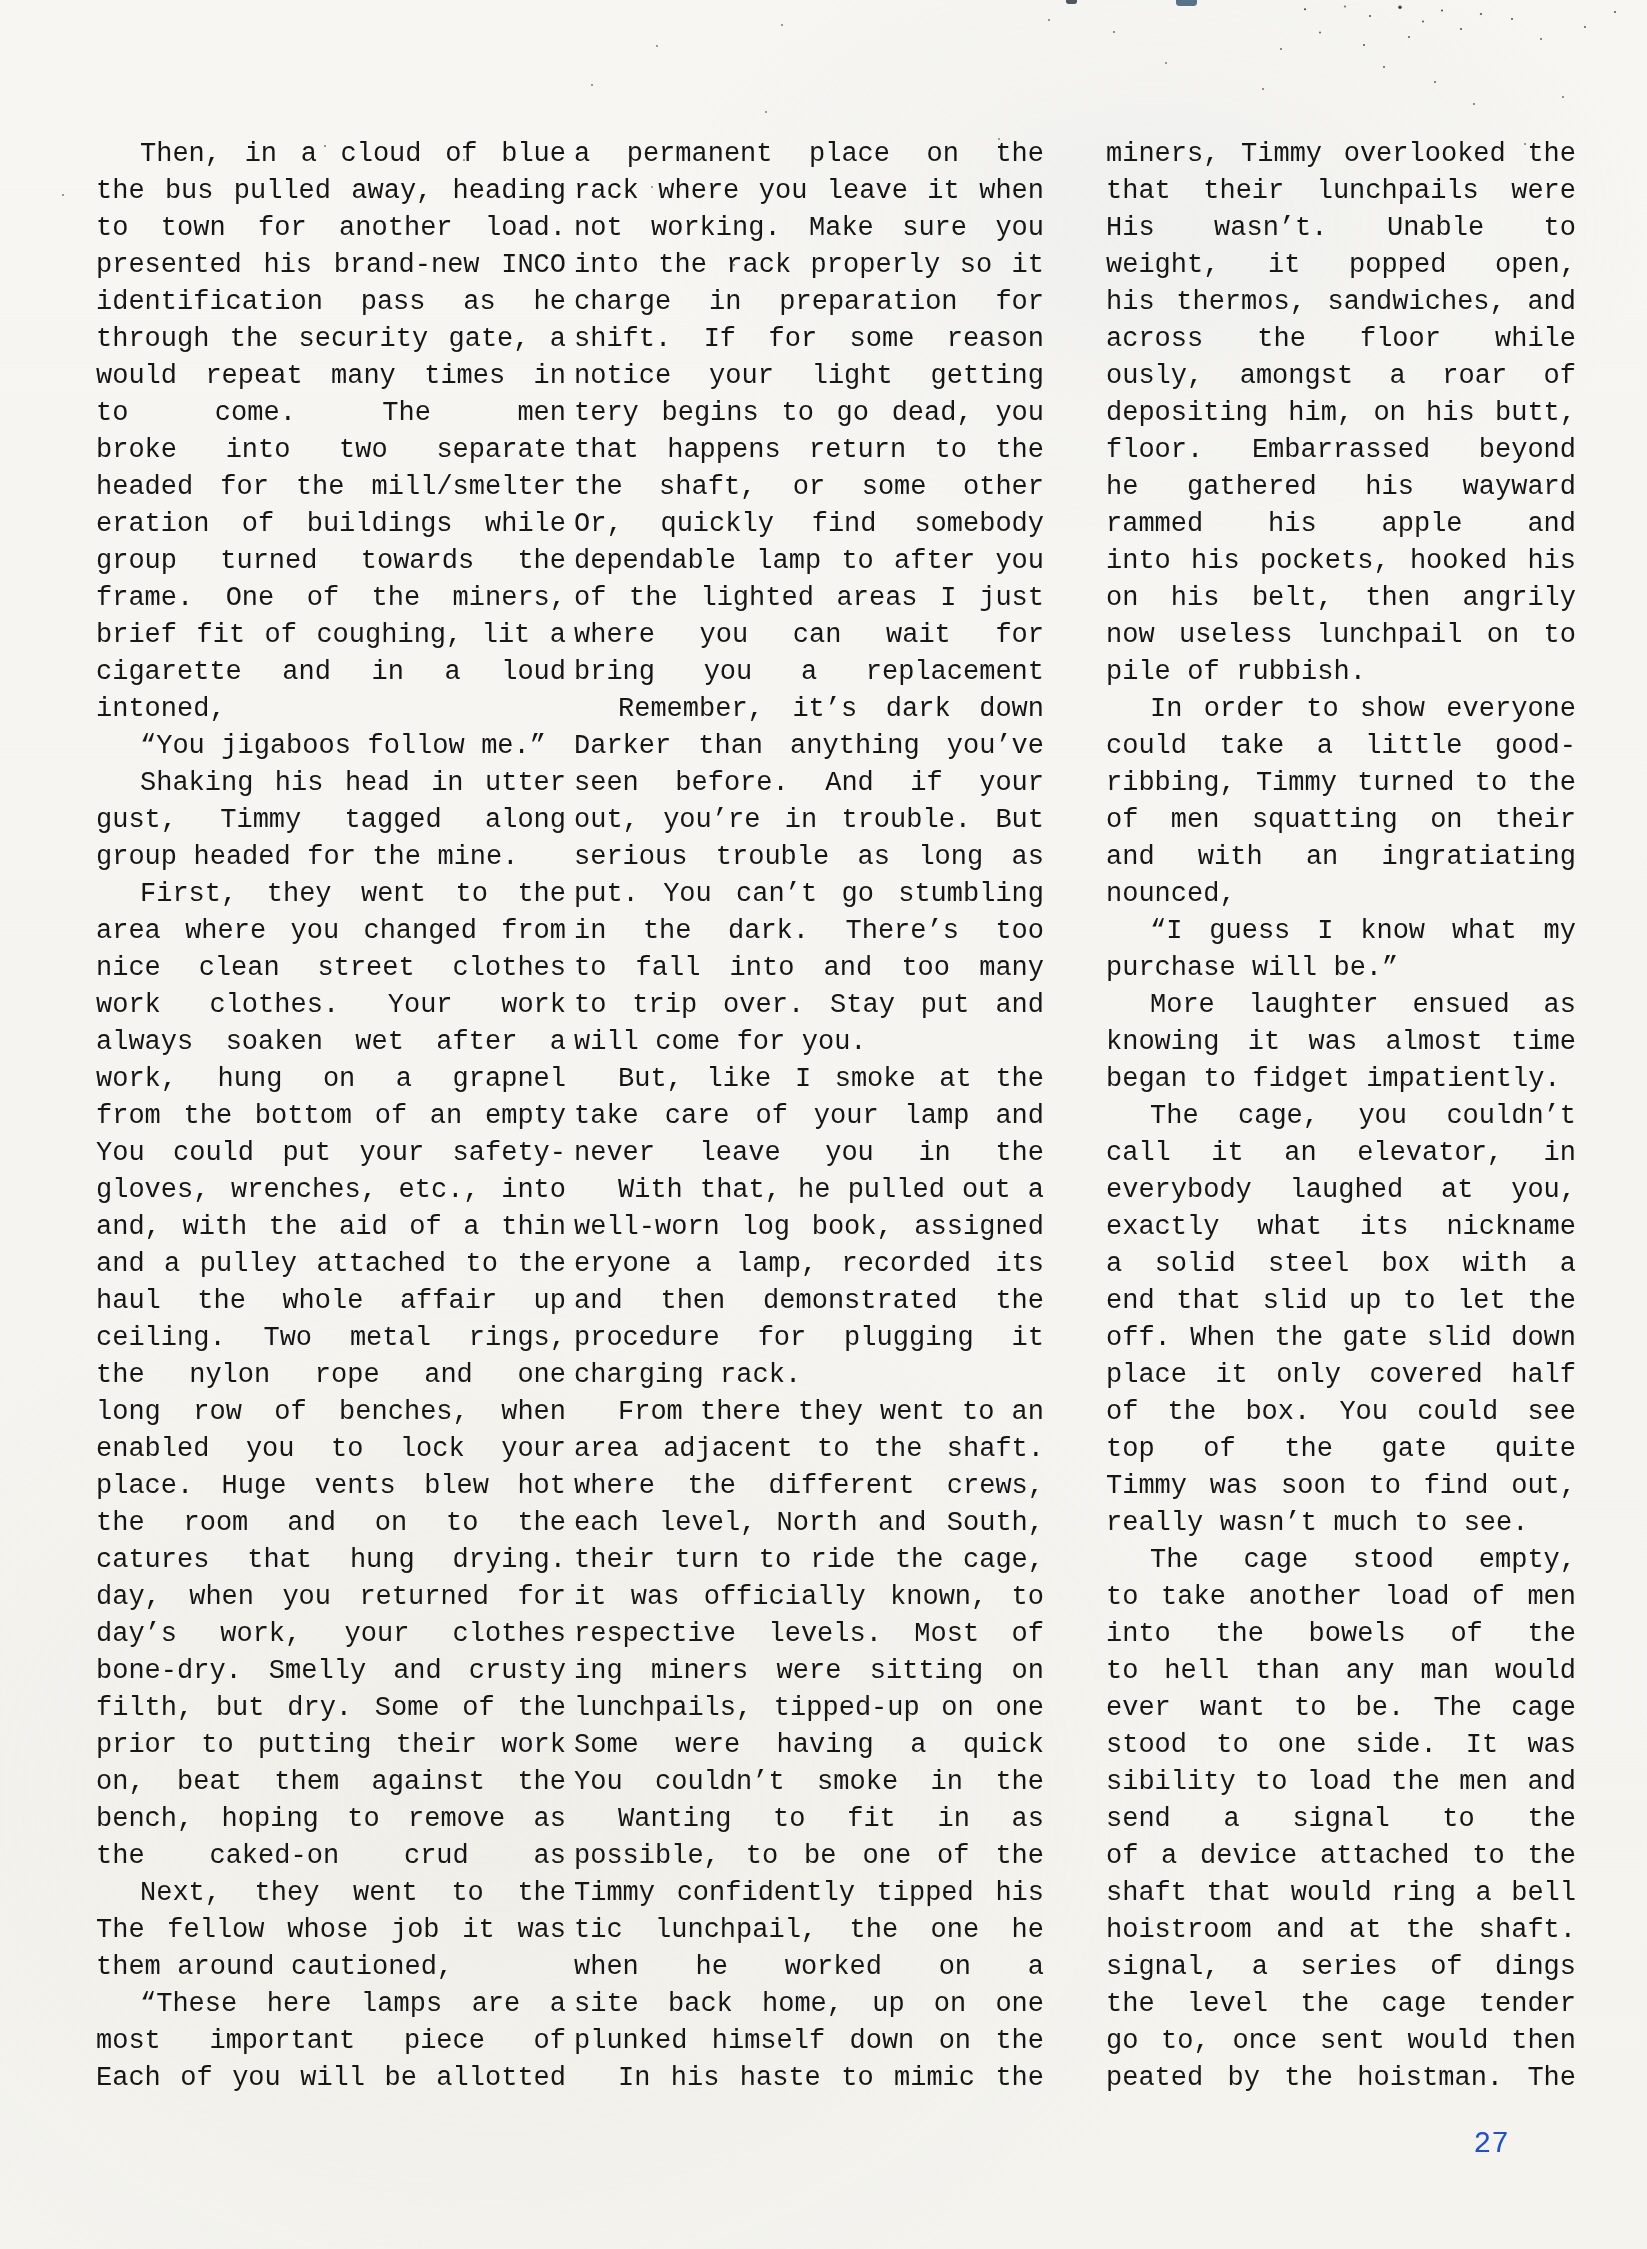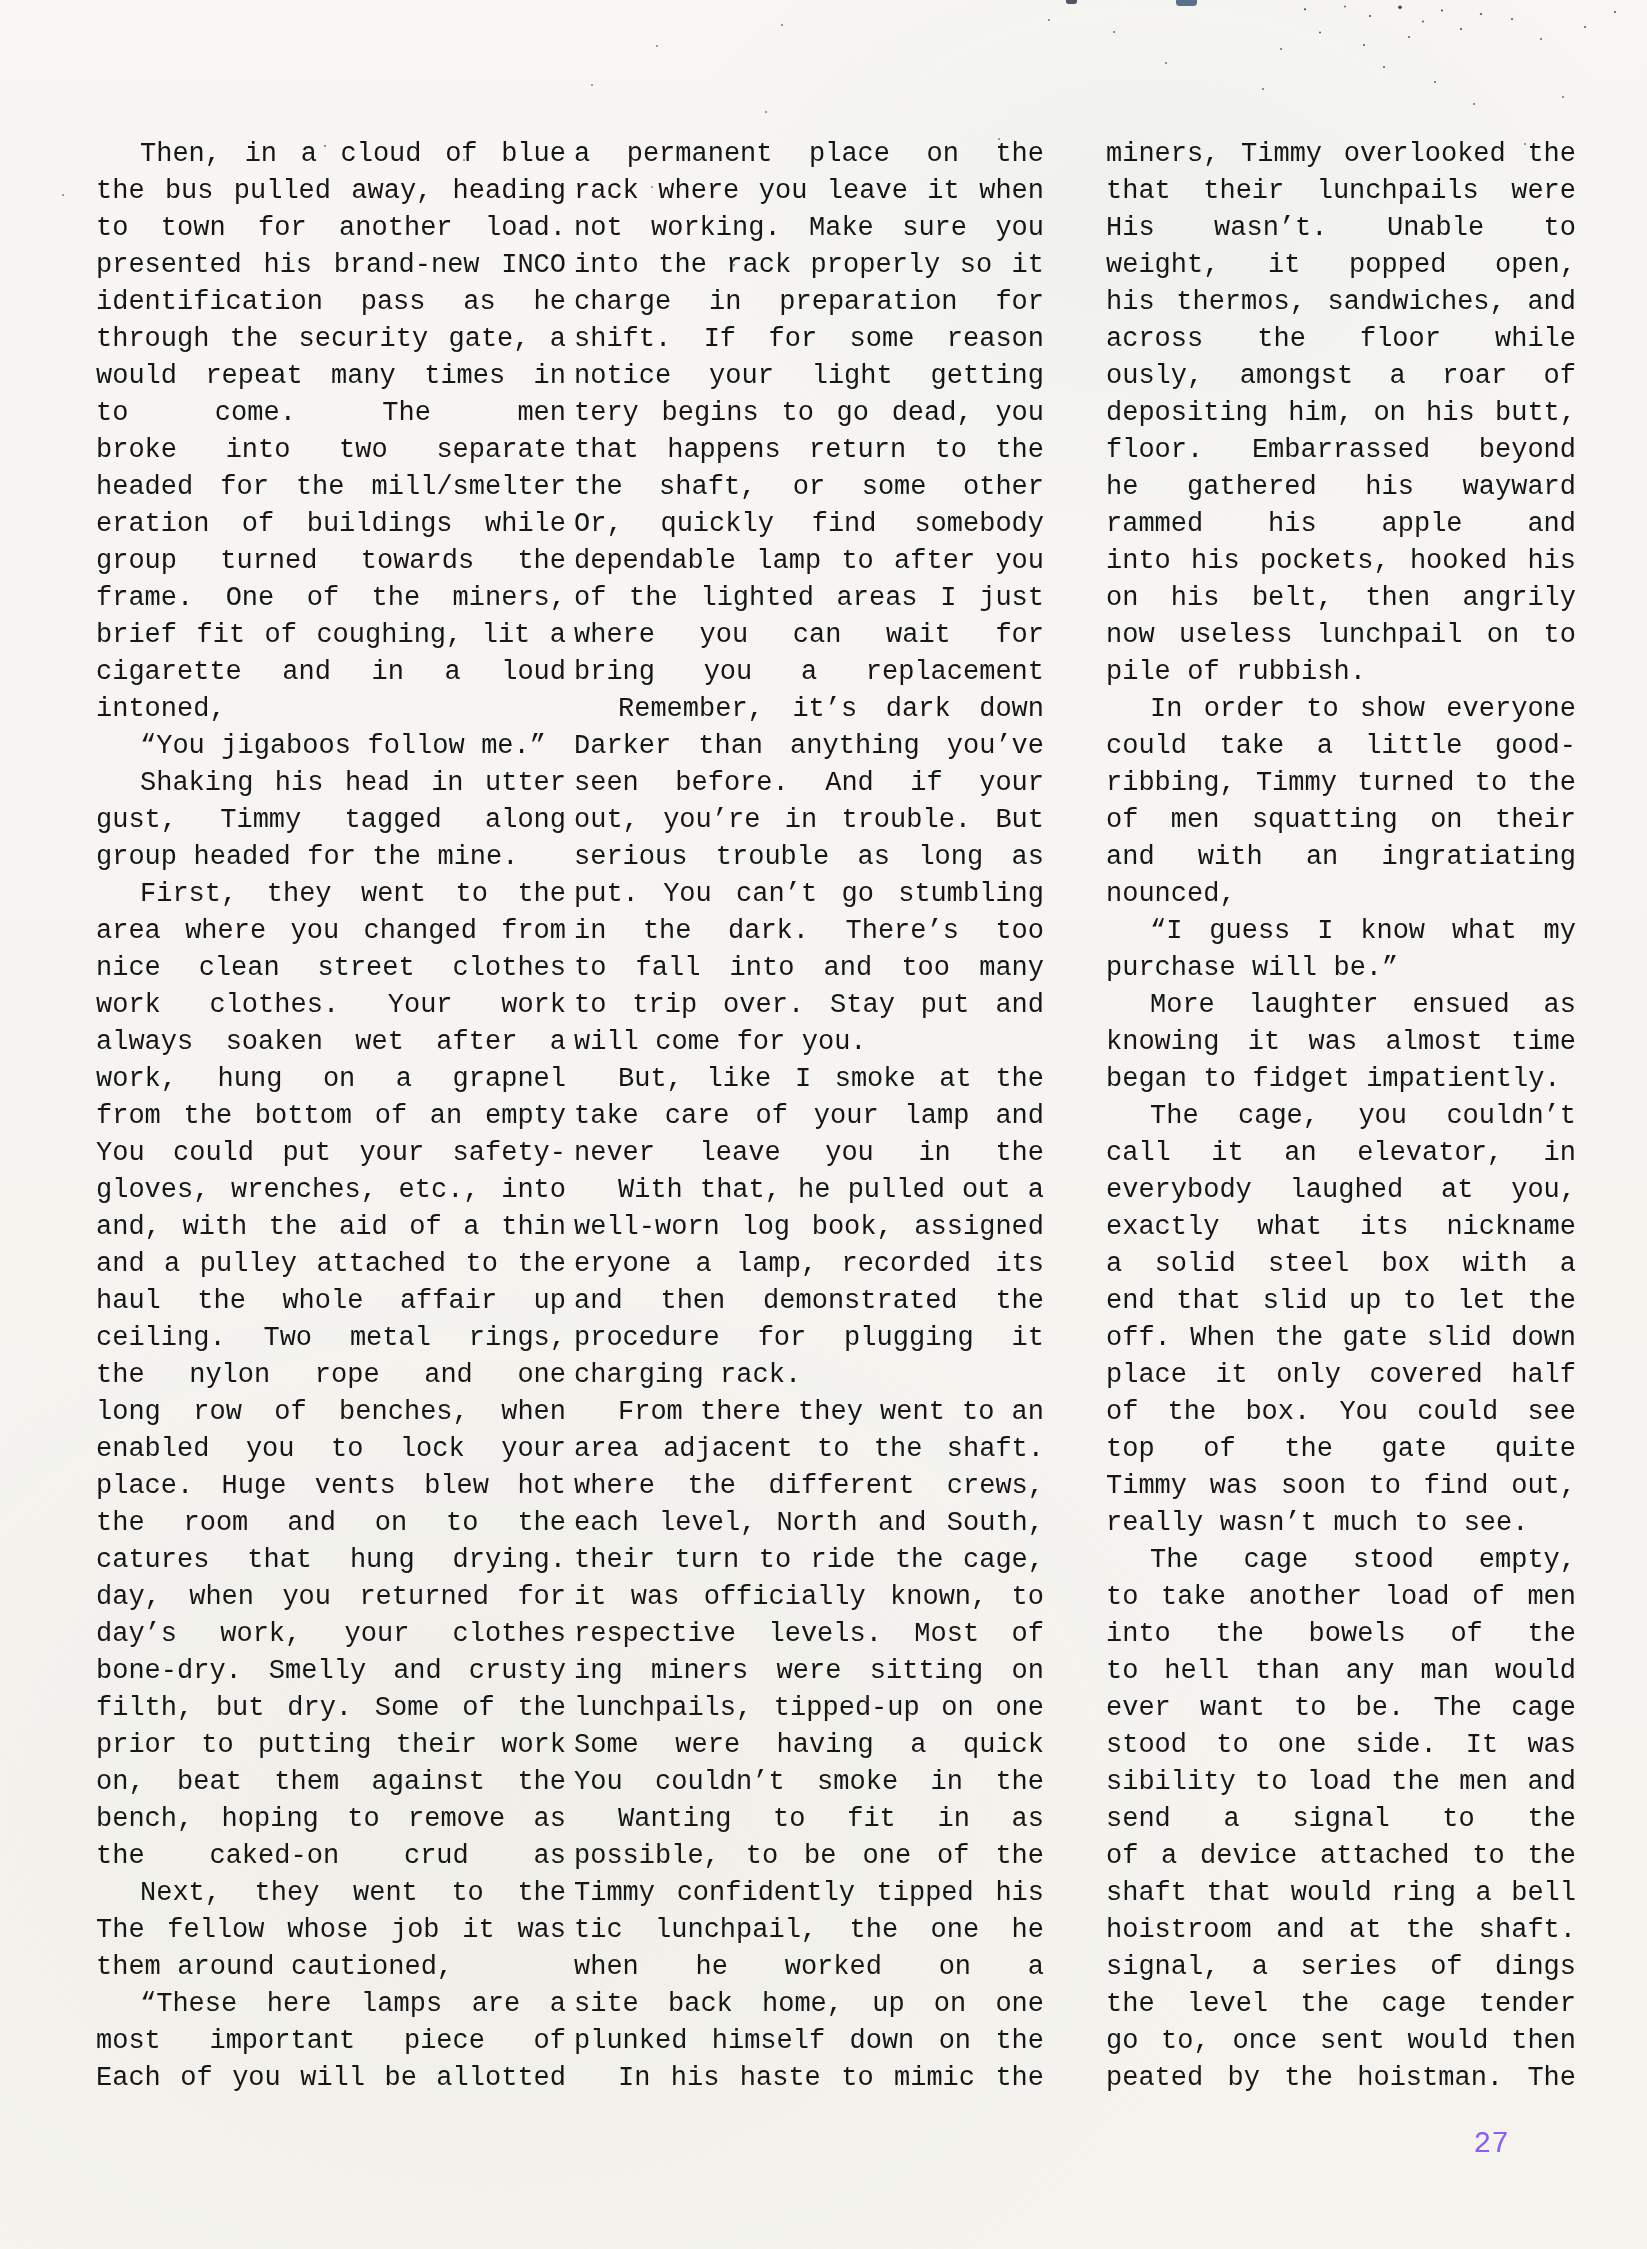--- a/index.html
+++ b/index.html
@@ -34,21 +34,21 @@
     text-rendering: optimizeLegibility;
   }
   .line.indent { padding-left: 44px; }
   .line.para-end { text-align-last: left; }
   .page-number {
     position: absolute;
     top: 2127px;
     right: 139px;
     font-size: 29.5px;
     line-height: 34px;
-    color: #8b5cf6;
+    color: #1d4ed8;
   }
   
   .smudge-blue {
     position: absolute; left: 1176px; top: 0; width: 20.6px; height: 6.2px;
     background: #3d5a74; border-radius: 0 0 3.4px 3.4px; opacity: .85;
   }
   .smudge-dark {
     position: absolute; left: 1066px; top: 0; width: 11px; height: 4.1px;
     background: #23313d; border-radius: 0 0 2.7px 2.7px; opacity: .8;
   }

